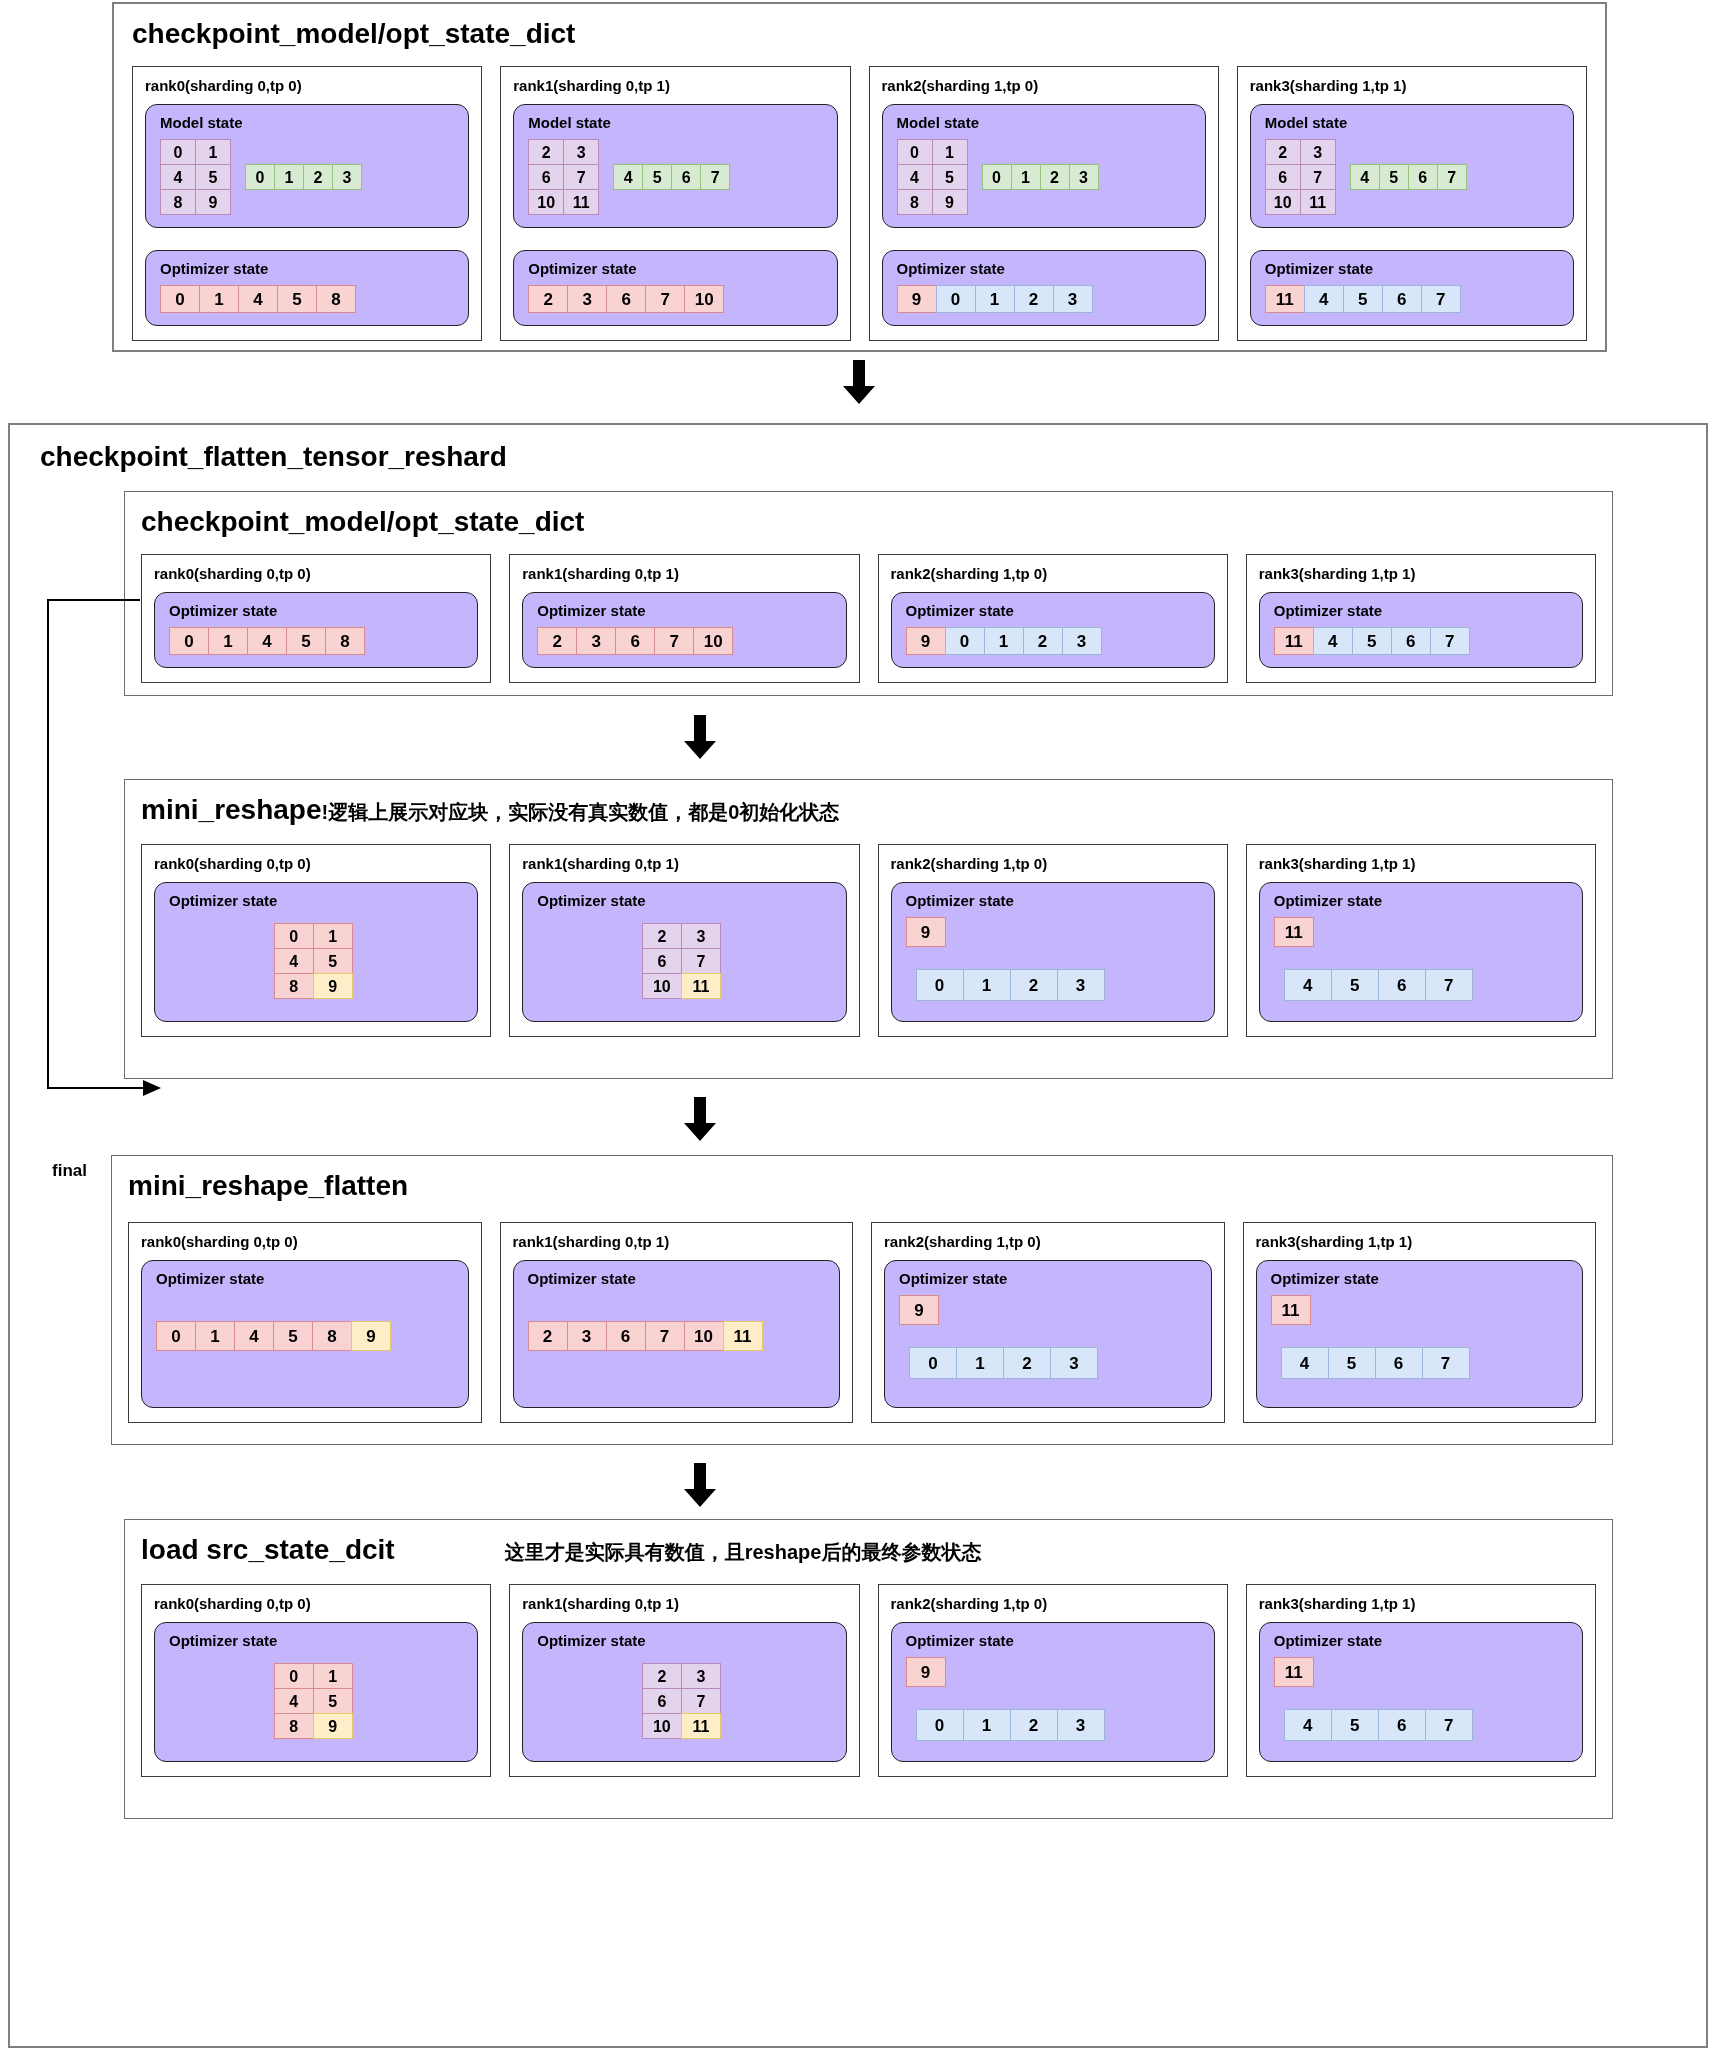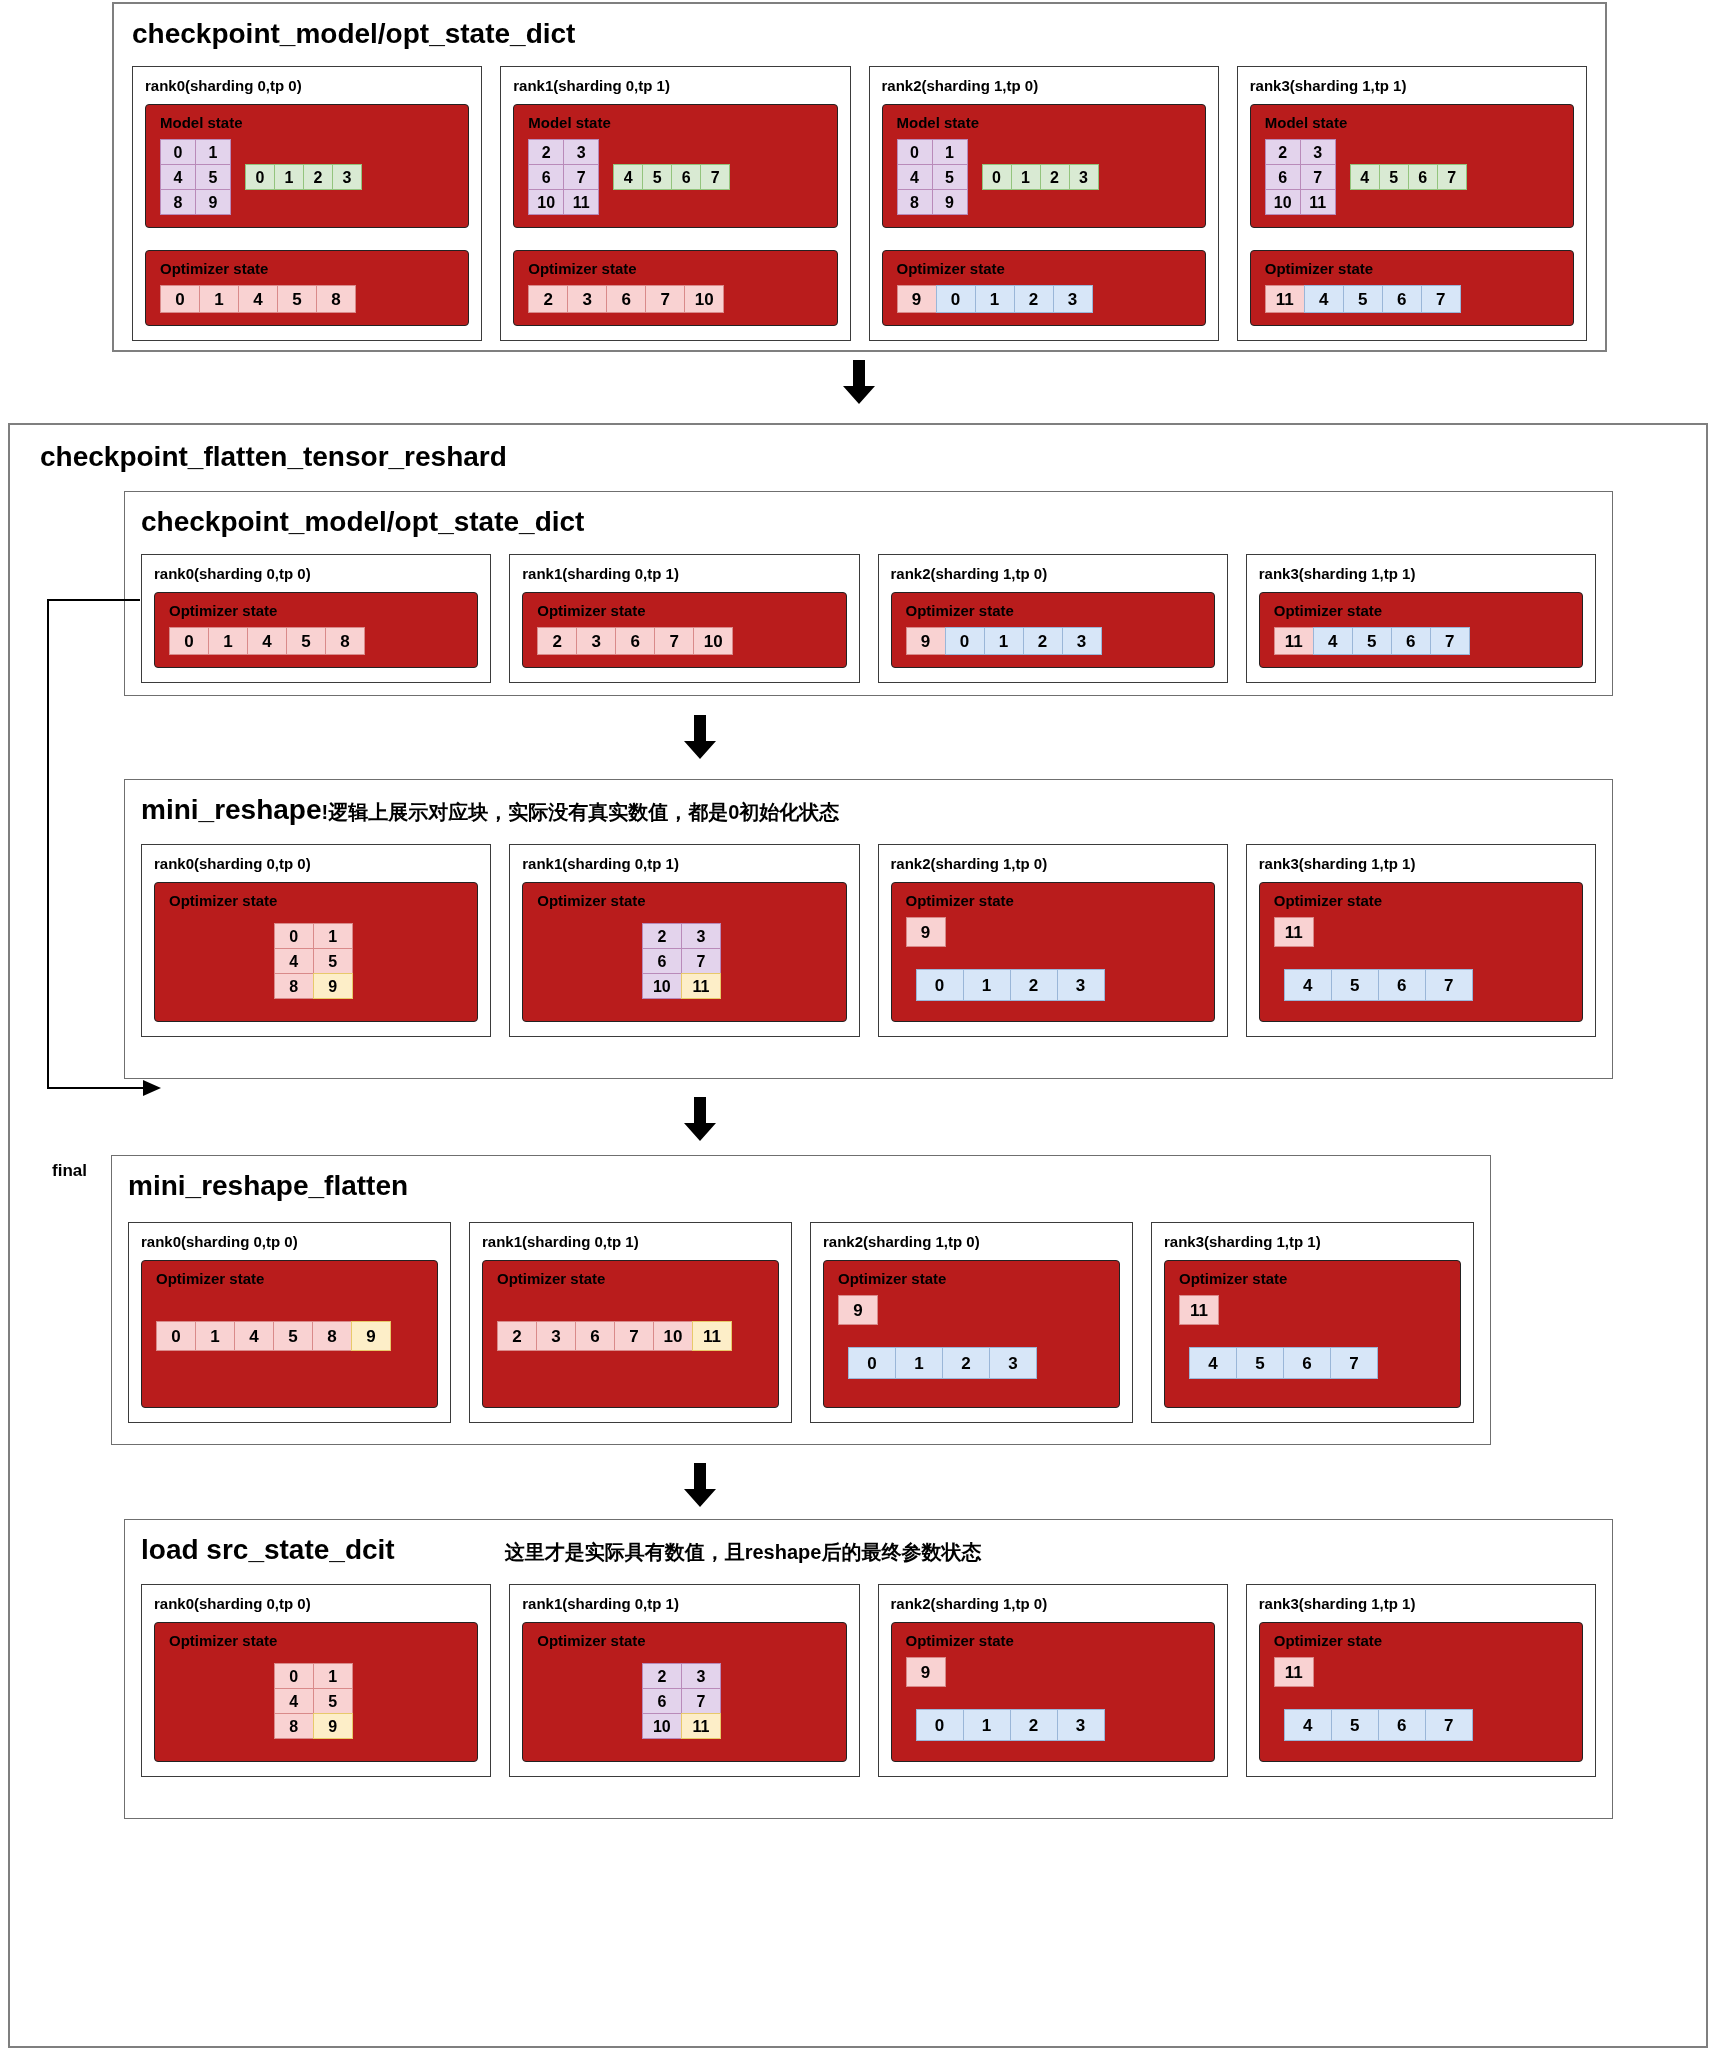--- a/index.html
+++ b/index.html
@@ -46,22 +46,22 @@
     flex: 1 1 0;
     padding: 10px 12px 14px 12px;
   }
   .rank-label {
     font-size: 15px;
     font-weight: bold;
     margin-bottom: 10px;
   }
   .state-card {
     border: 1.6px solid #222;
-    border-radius: 4px;
-    background: #b91c1c;
+    border-radius: 12px;
+    background: #c4b5fd;
     padding: 9px 20px 12px 14px;
     box-sizing: border-box;
   }
   .state-card + .state-card { margin-top: 16px; }
   .state-title {
     font-size: 15px;
     font-weight: bold;
     margin-bottom: 8px;
   }
 
@@ -434,21 +434,21 @@
           </div>
         </div>
     </div>
 
     <div class="arrow" style="position:absolute; left:0; top:672px; width:1380px; height:45px;">
       <svg width="34" height="45" viewBox="0 0 34 45" aria-hidden="true">
         <polygon points="11,0 23,0 23,26 33,26 17,44 1,26 11,26" fill="#000"></polygon>
       </svg>
     </div>
 
-    <div class="sub-panel" style="position:absolute; left:101px; top:730px; width:1380px; height:290px;">
+    <div class="sub-panel" style="position:absolute; left:101px; top:730px; width:1502px; height:290px;">
       <div class="section-title">mini_reshape_flatten</div>
       <div class="rank-row" id="stage3-ranks" style="margin-top:20px;">
           <div class="rank-box">
             <div class="rank-label">rank0(sharding 0,tp 0)</div>
             <div class="state-card" style="min-height:148px;">
               <div class="state-title">Optimizer state</div>
               <div class="cells" style="margin-top: 34px;">
                 <div class="cell c-pink" style="width: 40px; height: 30px; line-height: 30px; font-size: 17px;">0</div>
                 <div class="cell c-pink" style="width: 40px; height: 30px; line-height: 30px; font-size: 17px;">1</div>
                 <div class="cell c-pink" style="width: 40px; height: 30px; line-height: 30px; font-size: 17px;">4</div>

